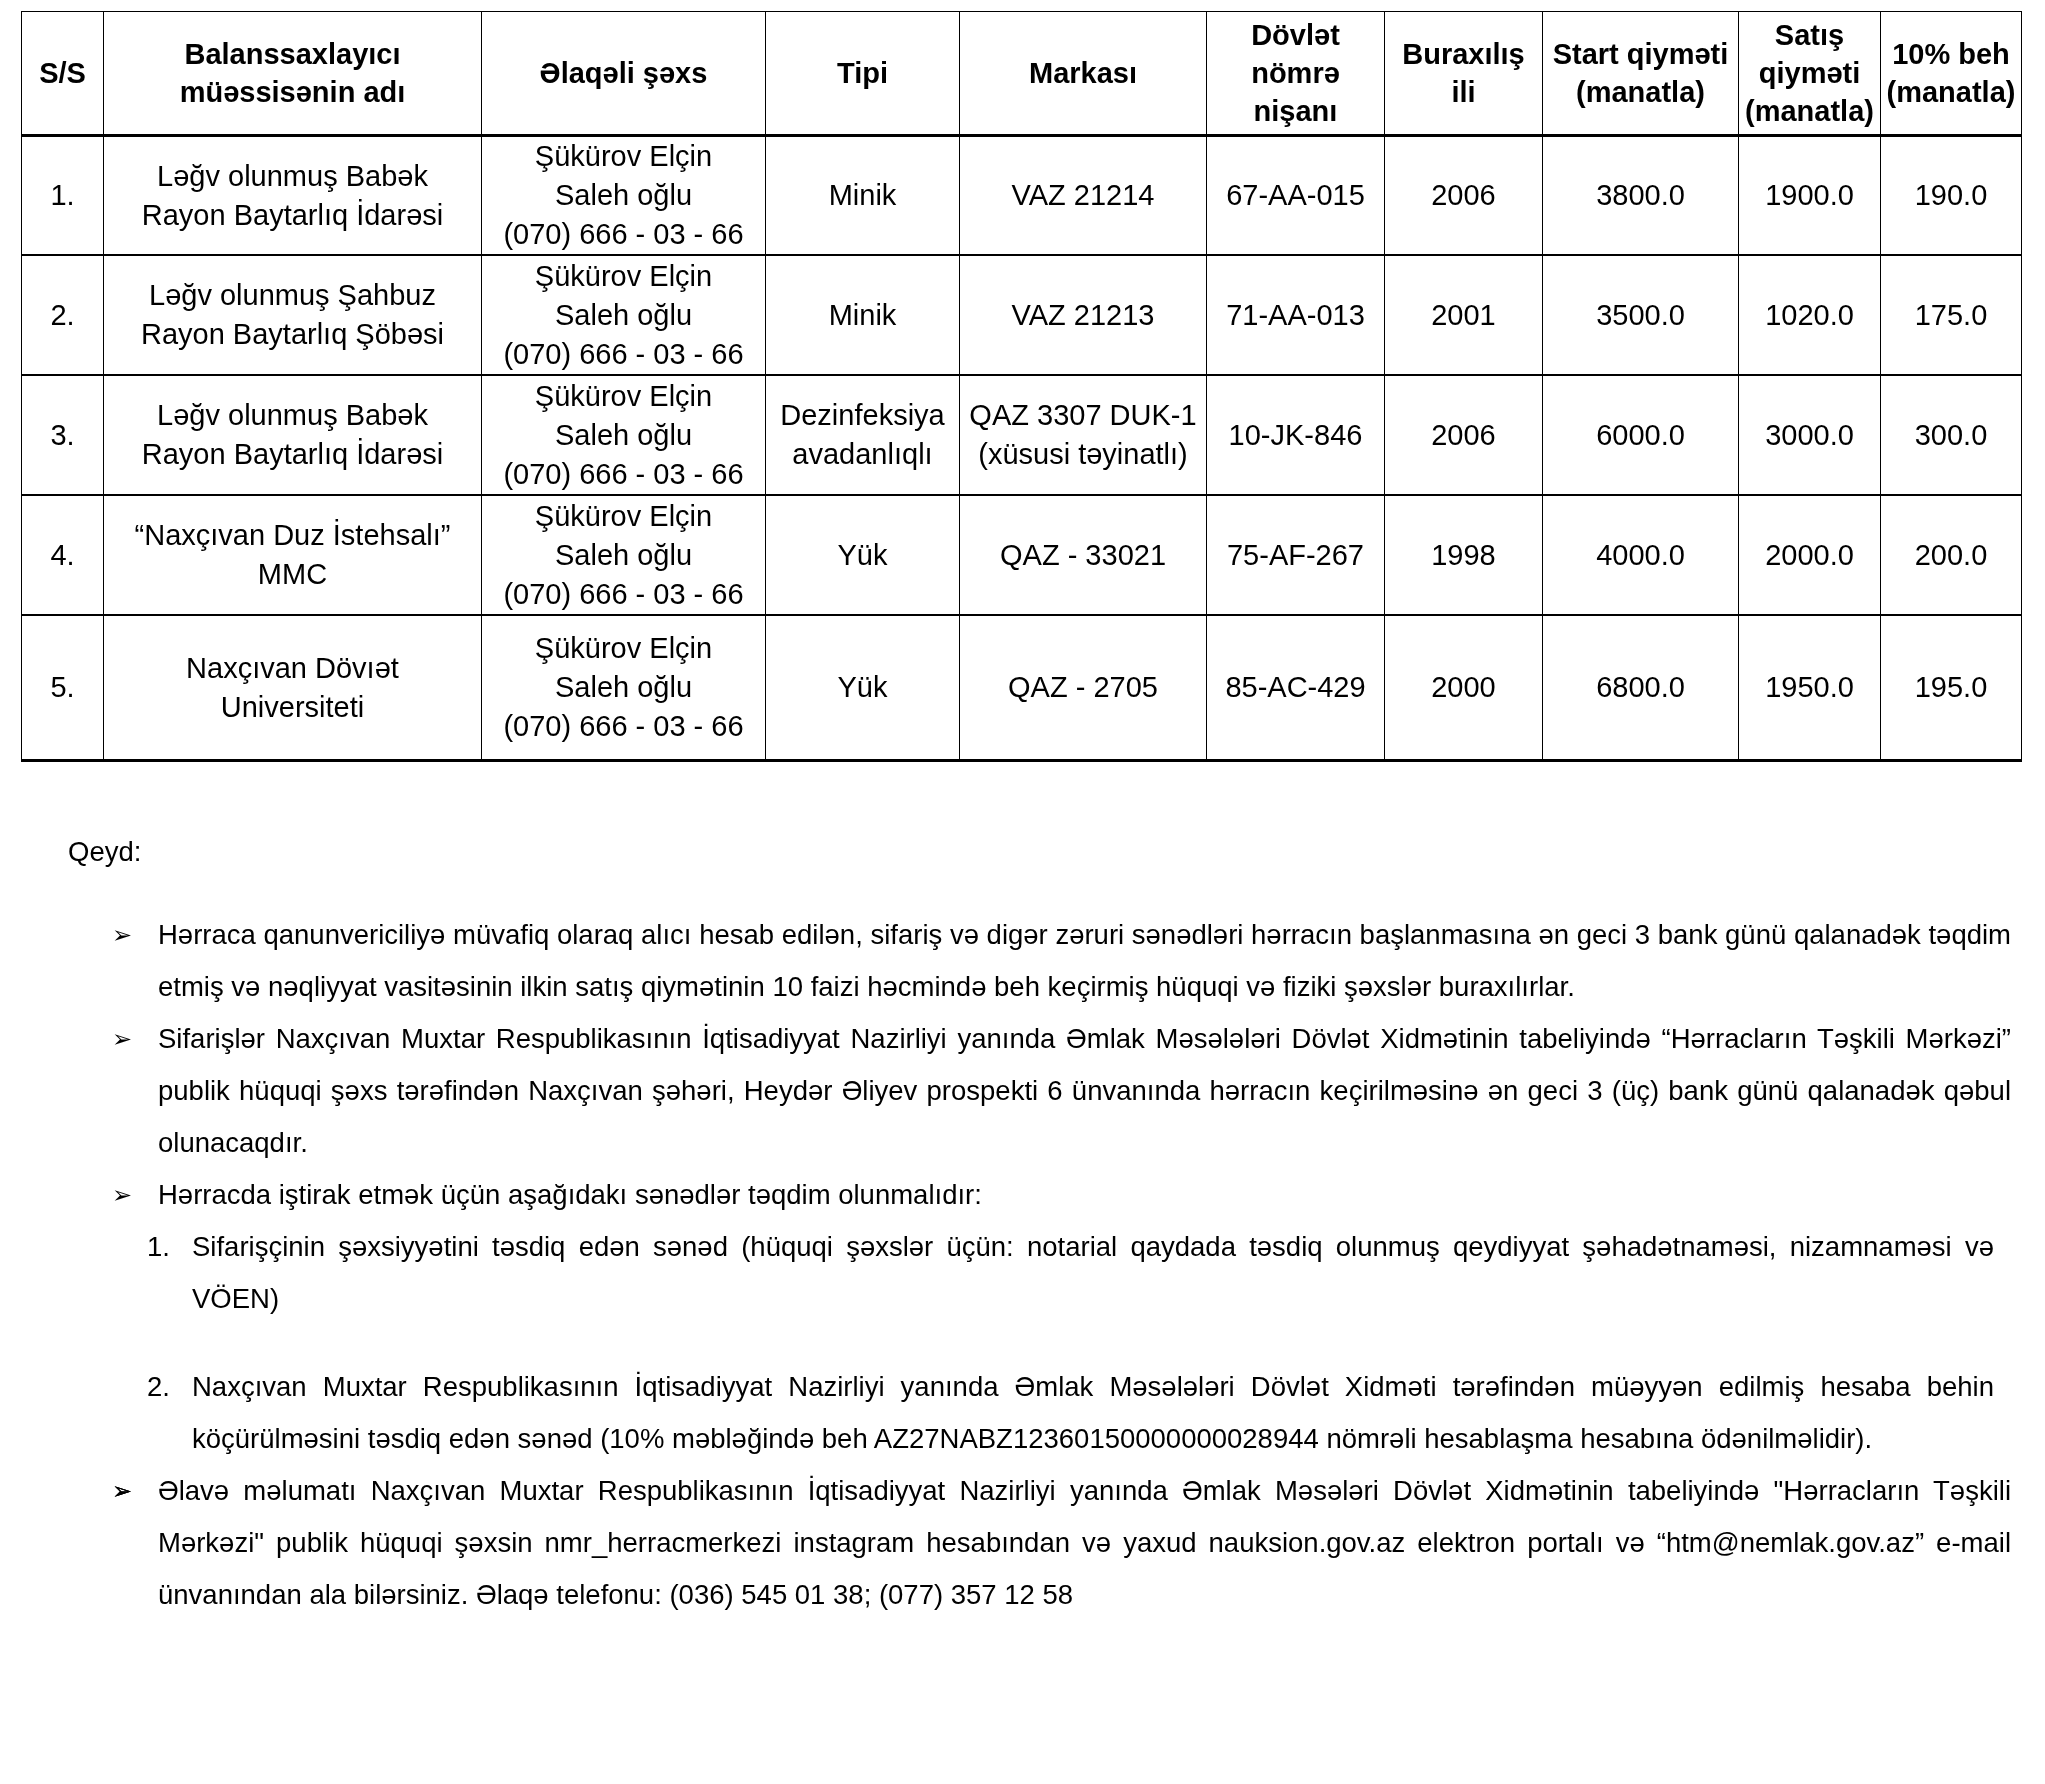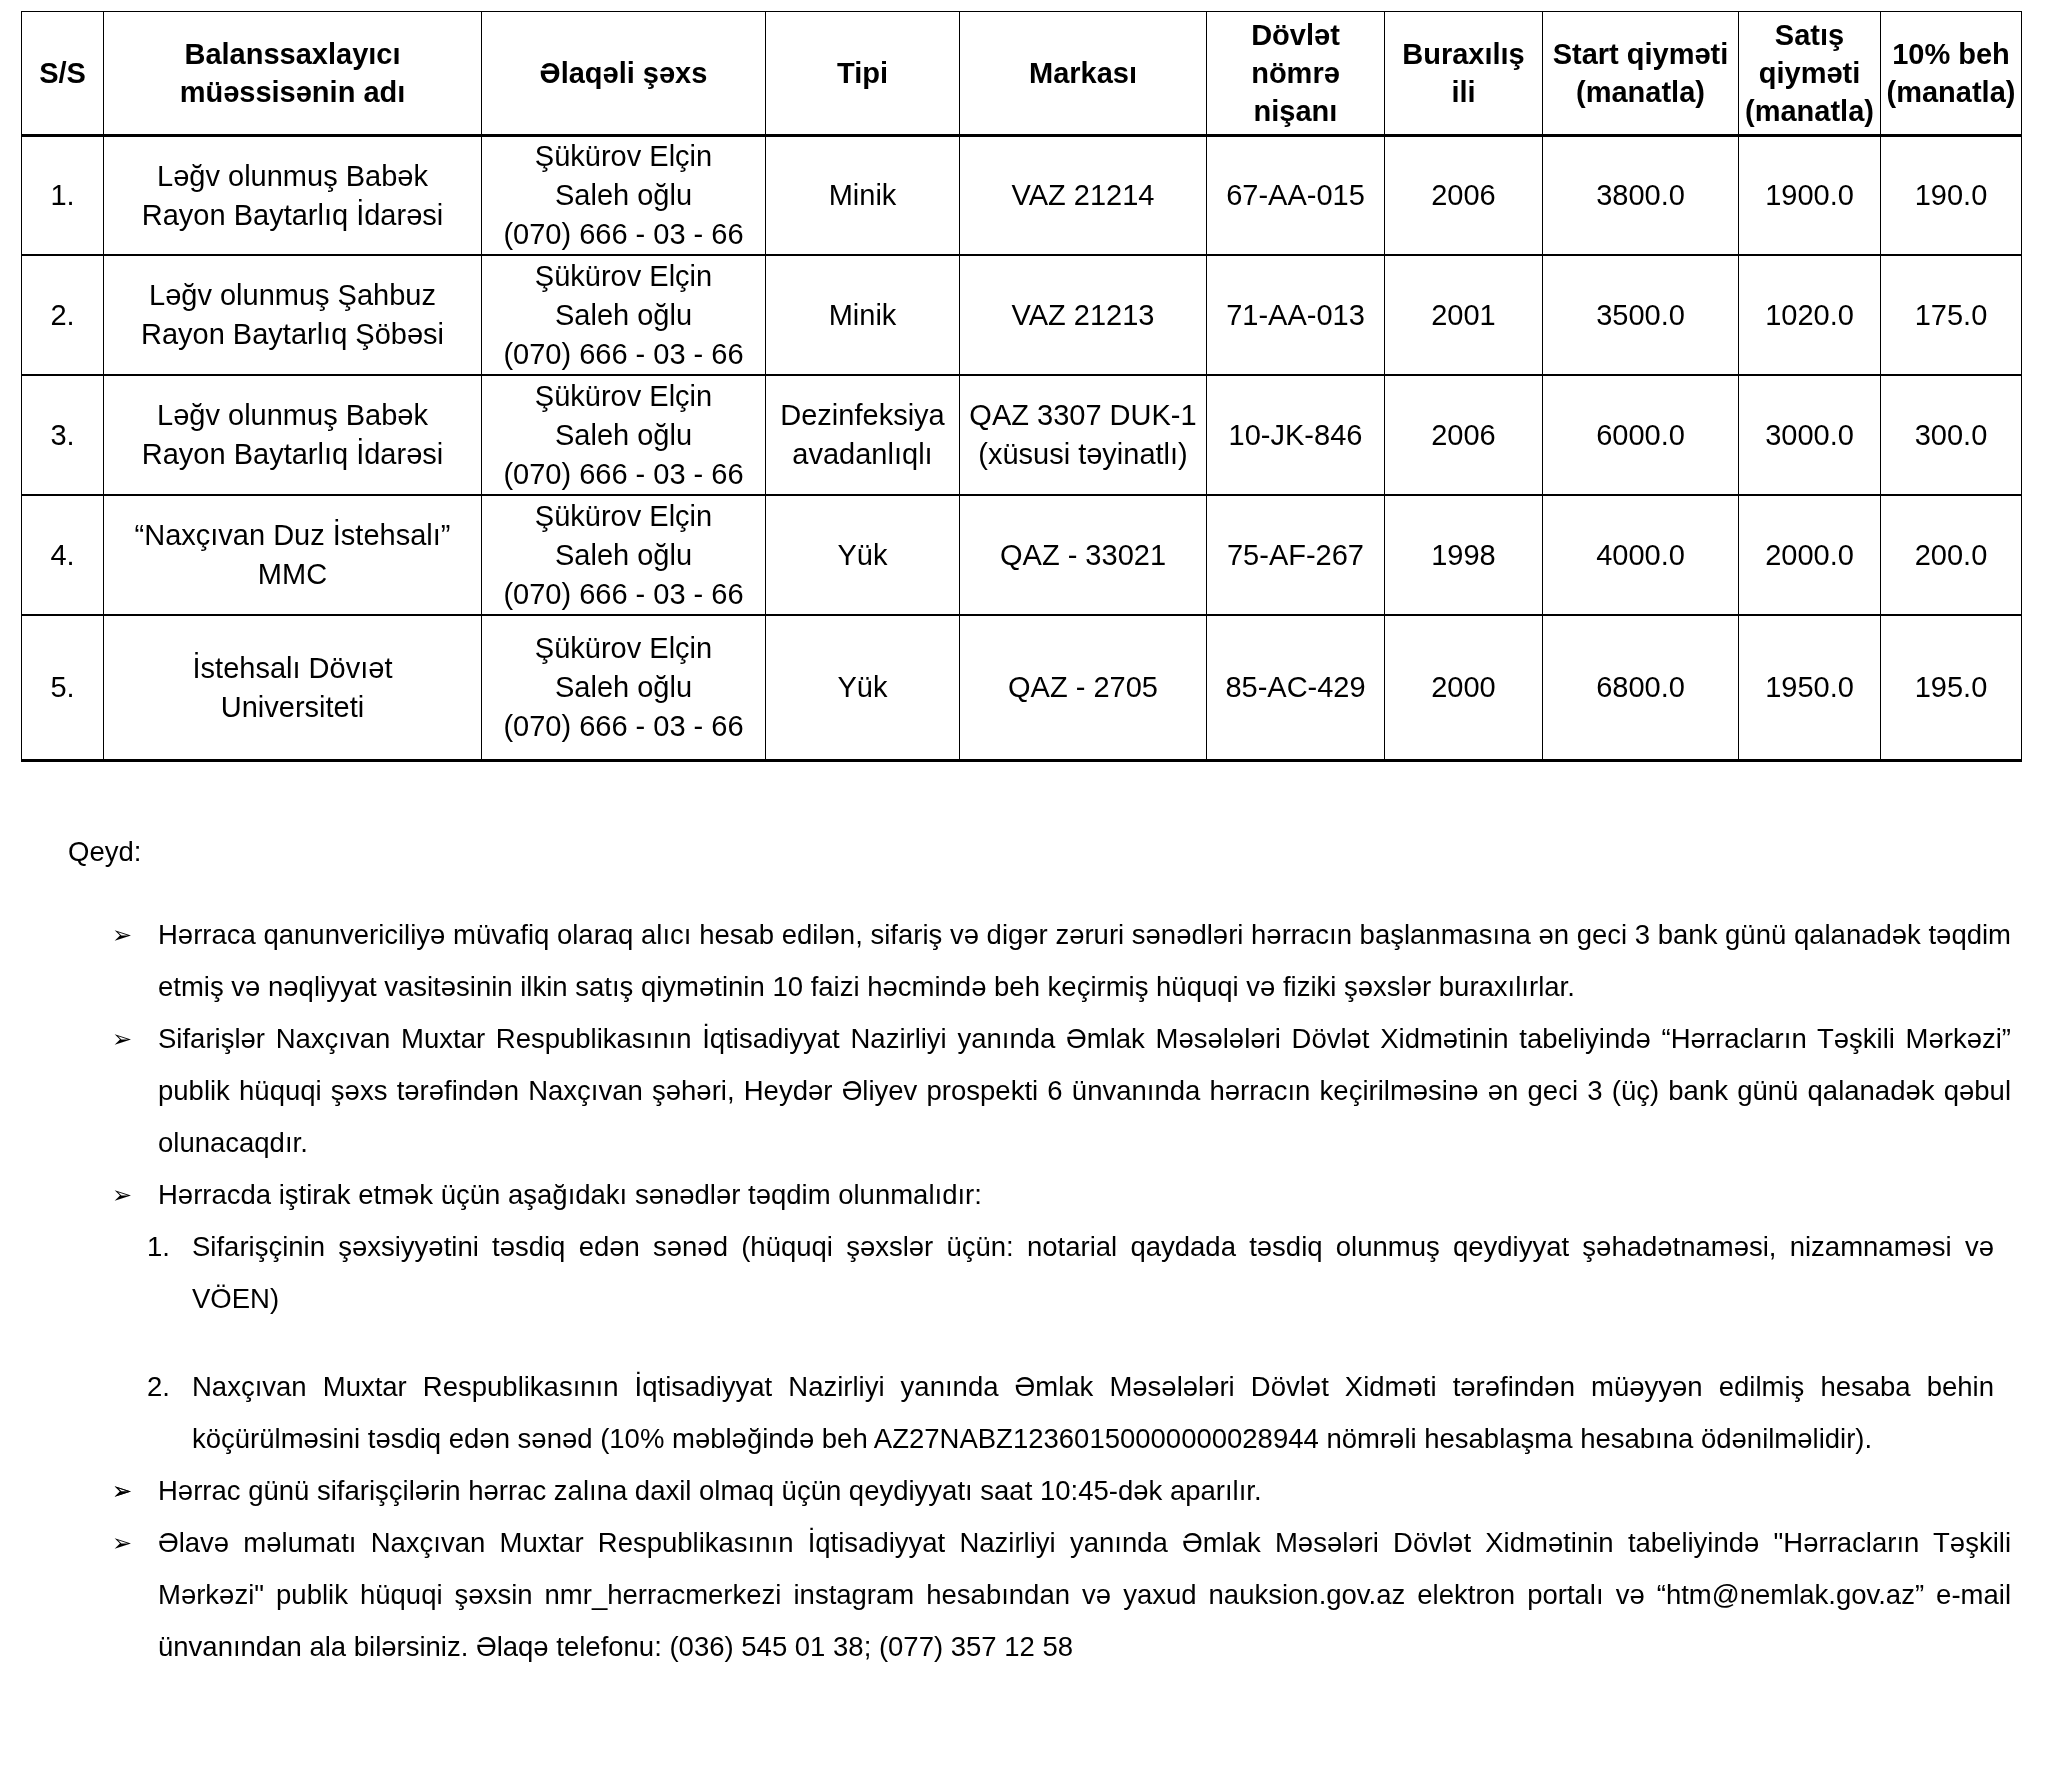--- a/index.html
+++ b/index.html
@@ -167,21 +167,21 @@
         </td>
         <td>75-AF-267</td>
         <td>1998</td>
         <td>4000.0</td>
         <td>2000.0</td>
         <td>200.0</td>
       </tr>
       <tr class="r5">
         <td>5.</td>
         <td>
-          <div>İstehsalı Dövıət</div>
+          <div>Naxçıvan Dövıət</div>
           <div>Universiteti</div>
         </td>
         <td>
           <div>Şükürov Elçin</div>
           <div>Saleh oğlu</div>
           <div>(070) 666 - 03 - 66</div>
         </td>
         <td>
           <div>Yük</div>
         </td>
@@ -199,17 +199,17 @@
 
 <div class="notes">
   <div class="qeyd">Qeyd:</div>
   <div class="bullets" id="bullets">
       <div class="bullet-item"><span class="arrow">➢</span><span>Hərraca qanunvericiliyə müvafiq olaraq alıcı hesab edilən, sifariş və digər zəruri sənədləri hərracın başlanmasına ən geci 3 bank günü qalanadək təqdim etmiş və nəqliyyat vasitəsinin ilkin satış qiymətinin 10 faizi həcmində beh keçirmiş hüquqi və fiziki şəxslər buraxılırlar.</span></div>
       <div class="bullet-item"><span class="arrow">➢</span><span>Sifarişlər Naxçıvan Muxtar Respublikasının İqtisadiyyat Nazirliyi yanında Əmlak Məsələləri Dövlət Xidmətinin tabeliyində “Hərracların Təşkili Mərkəzi” publik hüquqi şəxs tərəfindən Naxçıvan şəhəri, Heydər Əliyev prospekti 6 ünvanında hərracın keçirilməsinə ən geci 3 (üç) bank günü qalanadək qəbul olunacaqdır.</span></div>
       <div class="bullet-item"><span class="arrow">➢</span><span>Hərracda iştirak etmək üçün aşağıdakı sənədlər təqdim olunmalıdır:</span></div>
       <div class="num-item first"><span class="num">1.</span><span>Sifarişçinin şəxsiyyətini təsdiq edən sənəd (hüquqi şəxslər üçün: notarial qaydada təsdiq olunmuş qeydiyyat şəhadətnaməsi, nizamnaməsi və VÖEN)</span></div>
       <div class="num-item second"><span class="num">2.</span><span>Naxçıvan Muxtar Respublikasının İqtisadiyyat Nazirliyi yanında Əmlak Məsələləri Dövlət Xidməti tərəfindən müəyyən edilmiş hesaba behin köçürülməsini təsdiq edən sənəd (10% məbləğində beh AZ27NABZ12360150000000028944 nömrəli hesablaşma hesabına ödənilməlidir).</span></div>
       <div class="bullet-item"><span class="arrow">➢</span></div>
-      <div class="bullet-item"><span class="arrow">➢</span><span>Hərrac günü sifarişçilərin hərrac zalına daxil olmaq üçün qeydiyyatı saat 10:45-dək aparılır.</span></div>
+      <div class="bullet-item"><span class="arrow">➢</span></div>
       <div class="bullet-item"><span class="arrow">➢</span><span>Əlavə məlumatı Naxçıvan Muxtar Respublikasının İqtisadiyyat Nazirliyi yanında Əmlak Məsələri Dövlət Xidmətinin tabeliyində "Hərracların Təşkili Mərkəzi" publik hüquqi şəxsin nmr_herracmerkezi instagram hesabından və yaxud nauksion.gov.az elektron portalı və “htm@nemlak.gov.az” e-mail ünvanından ala bilərsiniz. Əlaqə telefonu: (036) 545 01 38; (077) 357 12 58</span></div>
     </div>
 </div>
 
 
 </body></html>

